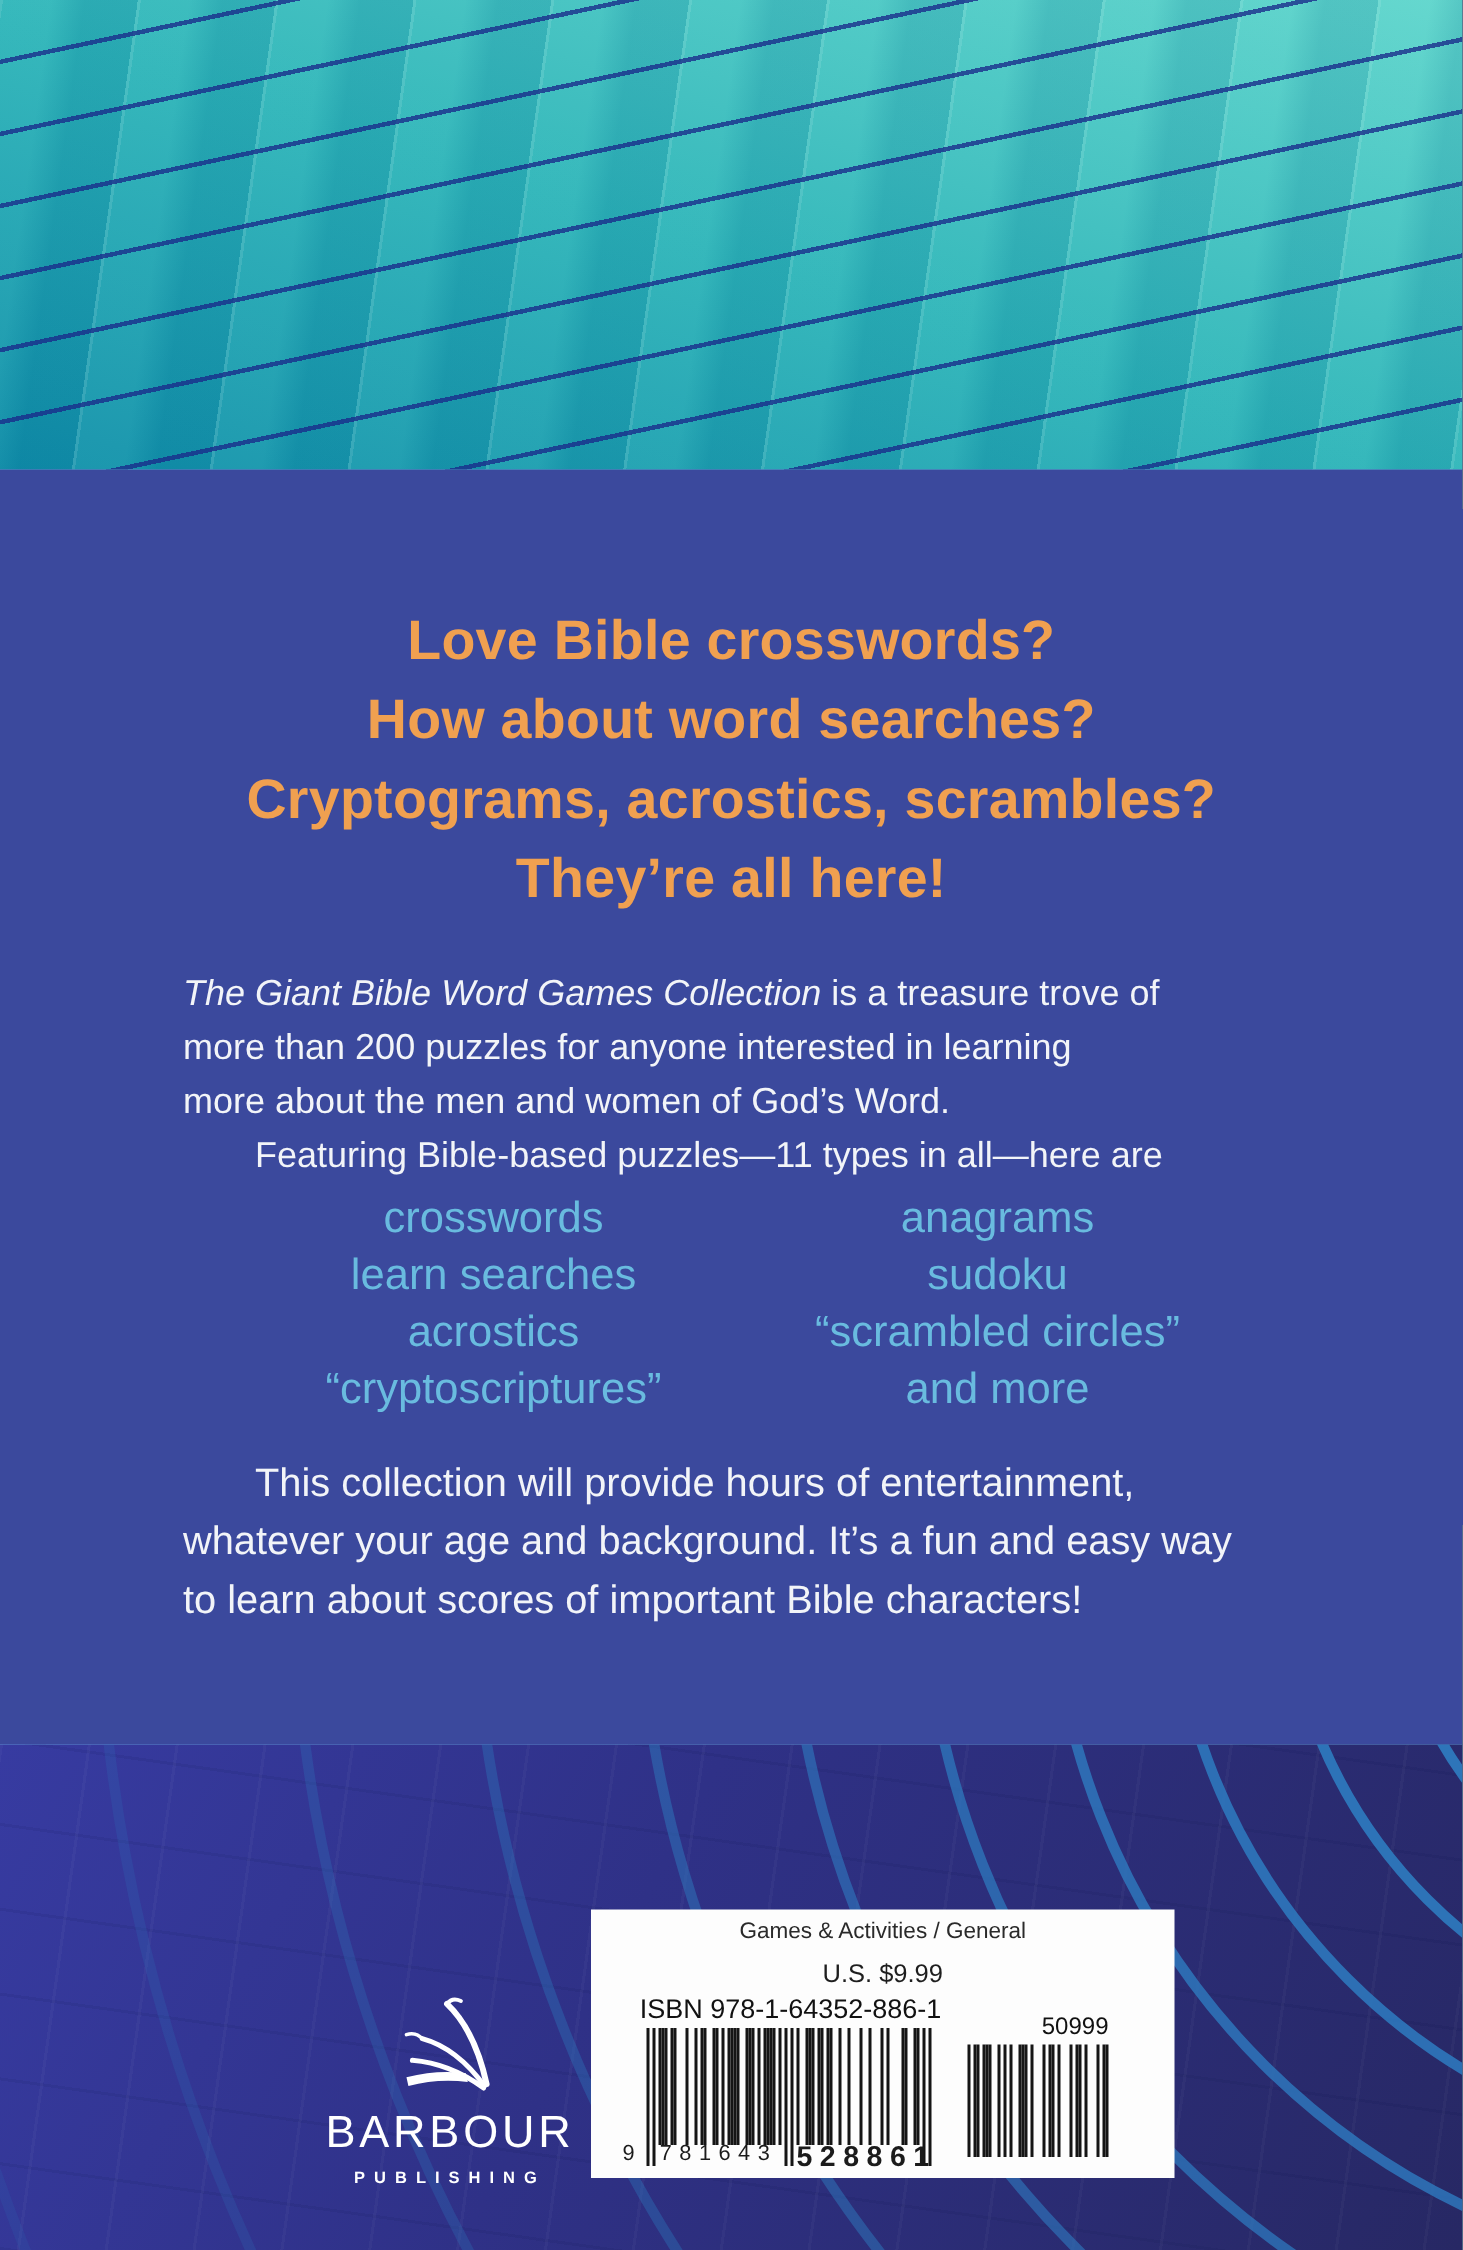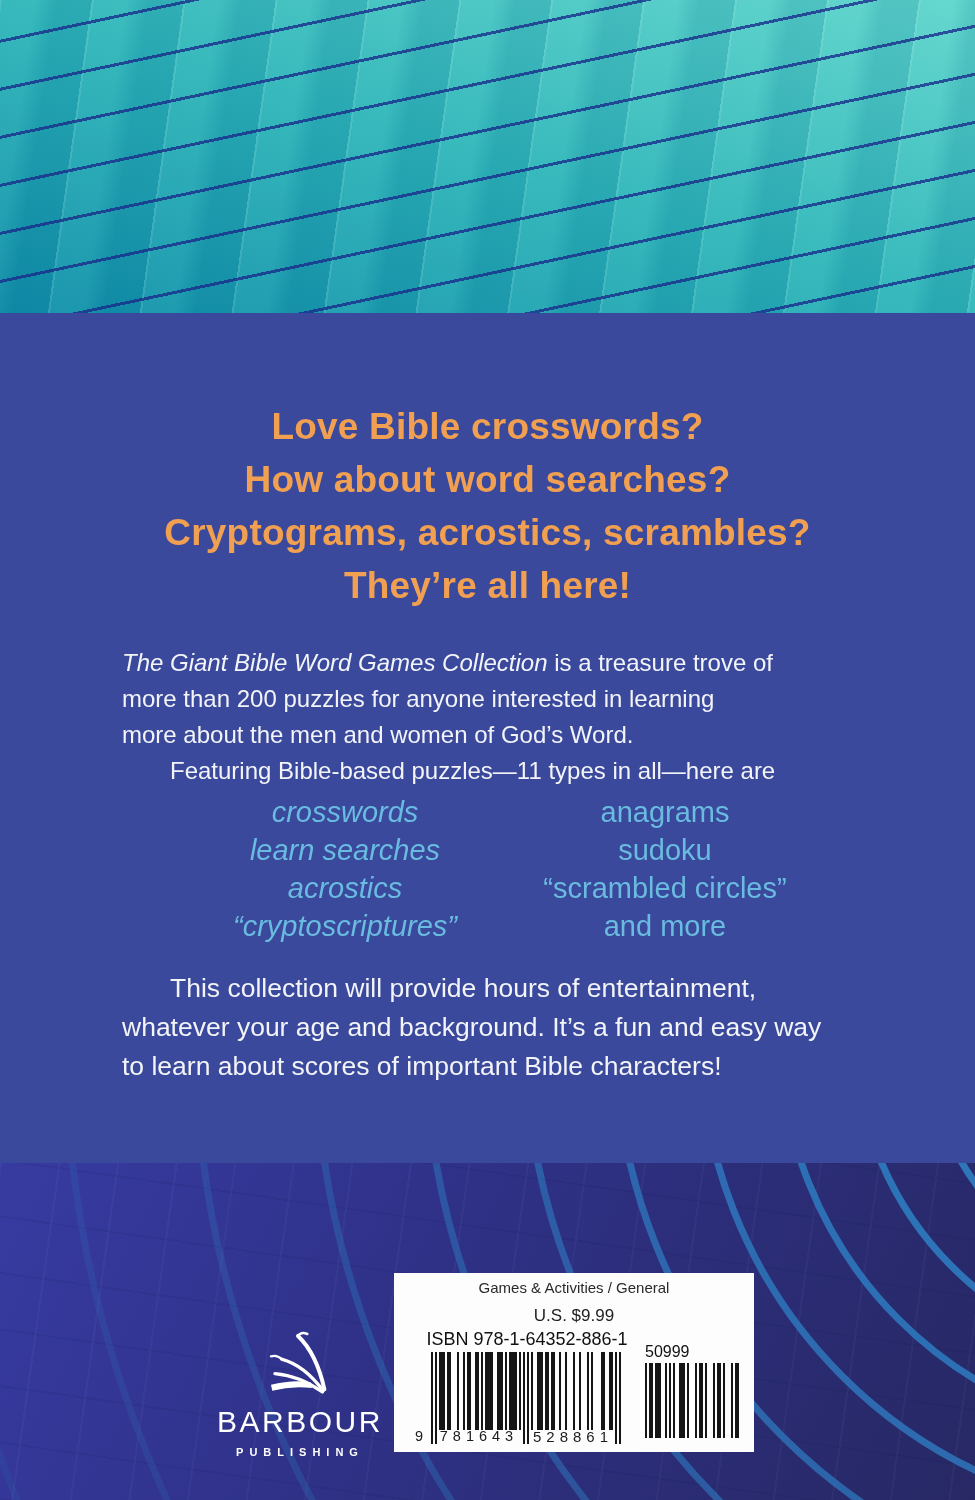--- a/index.html
+++ b/index.html
@@ -26,55 +26,55 @@
   .para{position:absolute;left:122px;width:780px;color:#F2F4F8;
     font-size:24px;line-height:36px;font-weight:400;}
   .para1{top:332px;}
   .para .indent{padding-left:48px;}
   .para .it{font-style:italic;}
   .para2{top:656px;line-height:39px;font-size:26.5px;}
 
   .plist{position:absolute;top:480px;left:0;width:100%;height:160px;color:#69BBDF;
     font-size:29px;line-height:38px;}
   .plist .col{position:absolute;text-align:center;width:370px;}
-  .plist .col-left{left:160px;font-style:italic;}
+  .plist .col-left{left:144px;}
   .plist .col-right{left:480px;}
 
   
   .band-bot{position:absolute;top:1163px;left:0;width:100%;height:337px;
     background:linear-gradient(118deg,#373BA1 0%,#2F3187 42%,#272864 100%);}
   .band-bot .tiles{position:absolute;inset:0;opacity:.55;
     background:
       repeating-linear-gradient(98deg, rgba(255,255,255,0.06) 0 2px, transparent 2px 58px),
       repeating-linear-gradient(8deg, rgba(10,20,70,0.15) 0 2px, transparent 2px 56px);}
   .arcs{position:absolute;inset:0;}
 
   
   .publisher{position:absolute;left:210px;top:166px;width:180px;text-align:center;color:#fff;}
   .publisher .mark{width:66px;height:68px;margin:0 auto;display:block;}
   .pub-name{font-size:30px;letter-spacing:2.5px;font-weight:400;margin-top:8px;}
   .pub-sub{font-size:11px;letter-spacing:6px;font-weight:700;margin-top:7px;}
 
   
-  .bcpanel{position:absolute;left:394px;top:110px;width:360px;height:179px;background:#FDFDFD;color:#1B1B1B;}
+  .bcpanel{position:absolute;left:394px;top:110px;width:360px;height:179px;background:#FDFDFD;color:#1B1B1B;padding-left:29px;}
   .bc-cat{position:absolute;top:6px;left:0;width:100%;text-align:center;font-size:15px;color:#2A2A2A;}
   .bc-price{position:absolute;top:33px;left:0;width:100%;text-align:center;font-size:17px;color:#1E1E1E;}
   .bc-isbn{position:absolute;top:56px;left:2px;width:262px;text-align:center;font-size:18px;color:#111;}
   .ean{position:absolute;left:37px;top:79px;width:190px;height:92px;}
   .ean .row{display:flex;align-items:flex-start;height:92px;}
   .ean .row i{display:block;width:2px;height:78px;}
   .ean .row i.b{background:#151515;}
   .ean .row i.g{height:92px;}
   .ean .d0{position:absolute;left:-16px;top:76px;font-size:14.5px;}
   .ean .dg1{position:absolute;left:6px;top:76px;width:84px;text-align:center;
             font-size:14.5px;letter-spacing:5px;}
   .ean .dg2{position:absolute;left:100px;top:76px;width:84px;text-align:center;
-            font-size:15px;letter-spacing:5px;}
+            font-size:19px;letter-spacing:5px;font-weight:bold;}
   .supp{position:absolute;left:251px;top:70px;width:94px;}
-  .supp-label{width:100%;text-align:left;font-size:16px;color:#111;}
+  .supp-label{width:100%;text-align:right;font-size:16px;color:#111;}
   .supp .row{display:flex;margin-top:2px;height:75px;}
   .supp .row i{display:block;width:2px;height:75px;}
   .supp .row i.b{background:#151515;}
 </style>
 </head>
 <body>
 
 <div class="cover">
 
   <div class="band-top">

